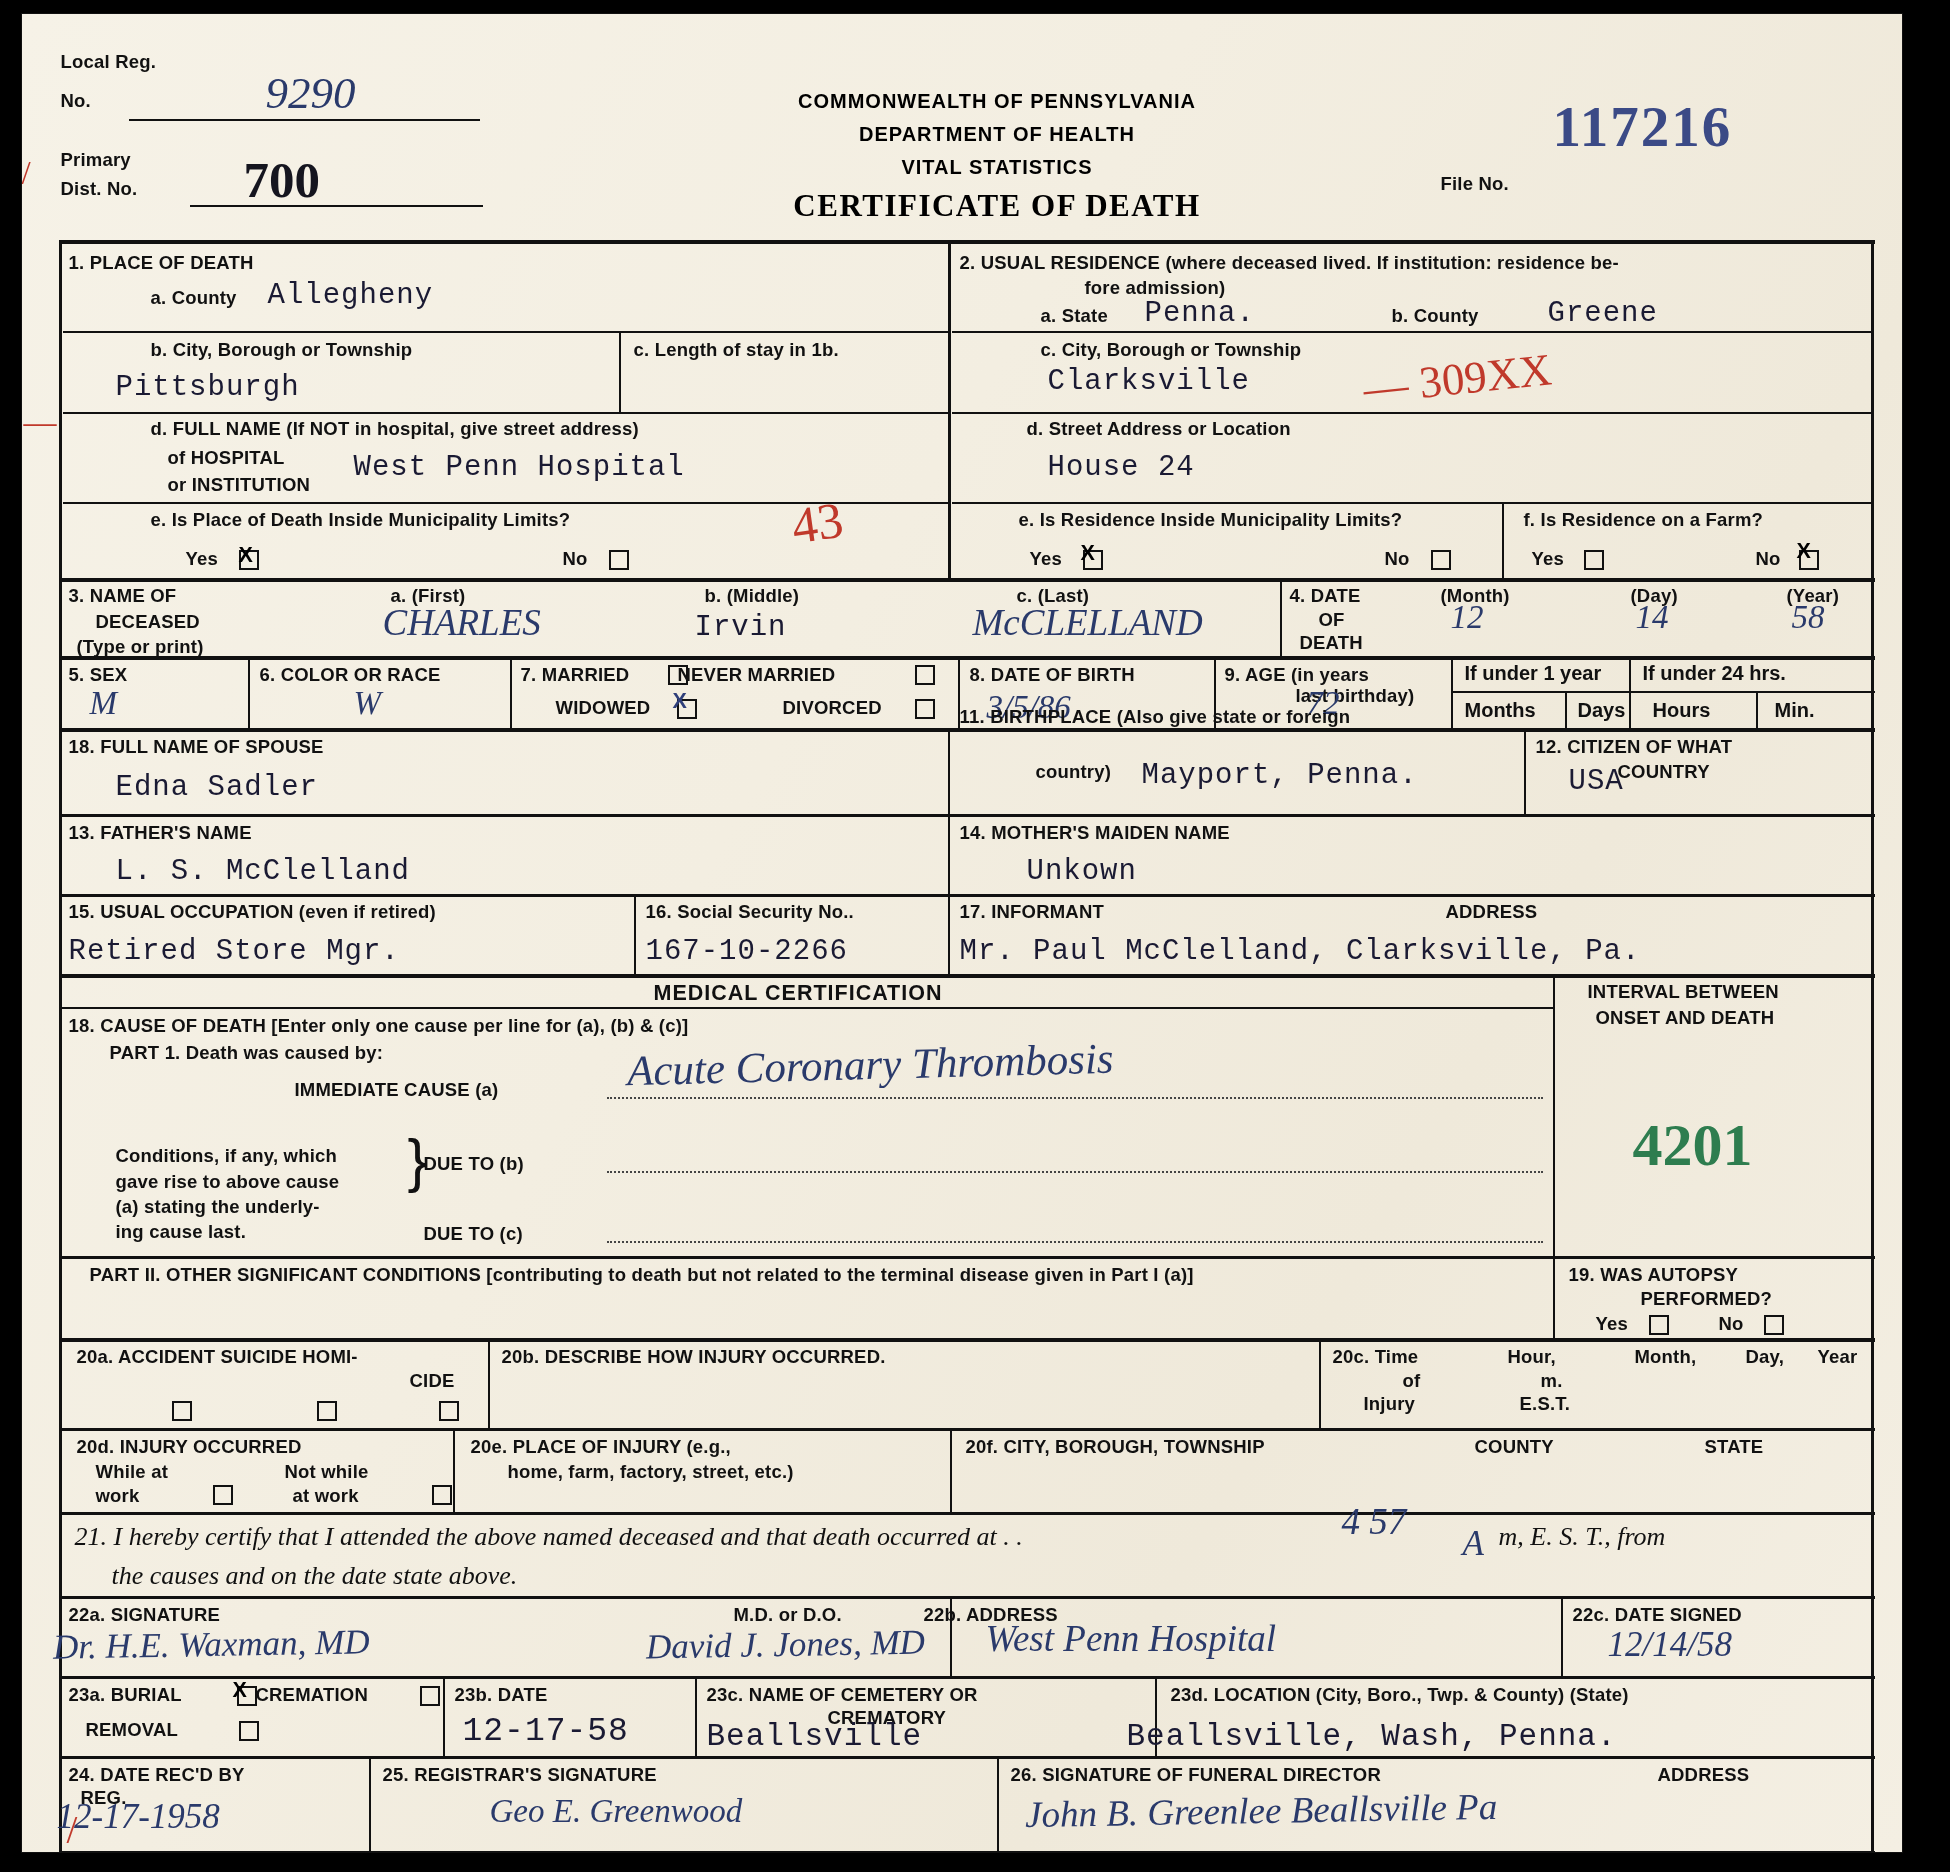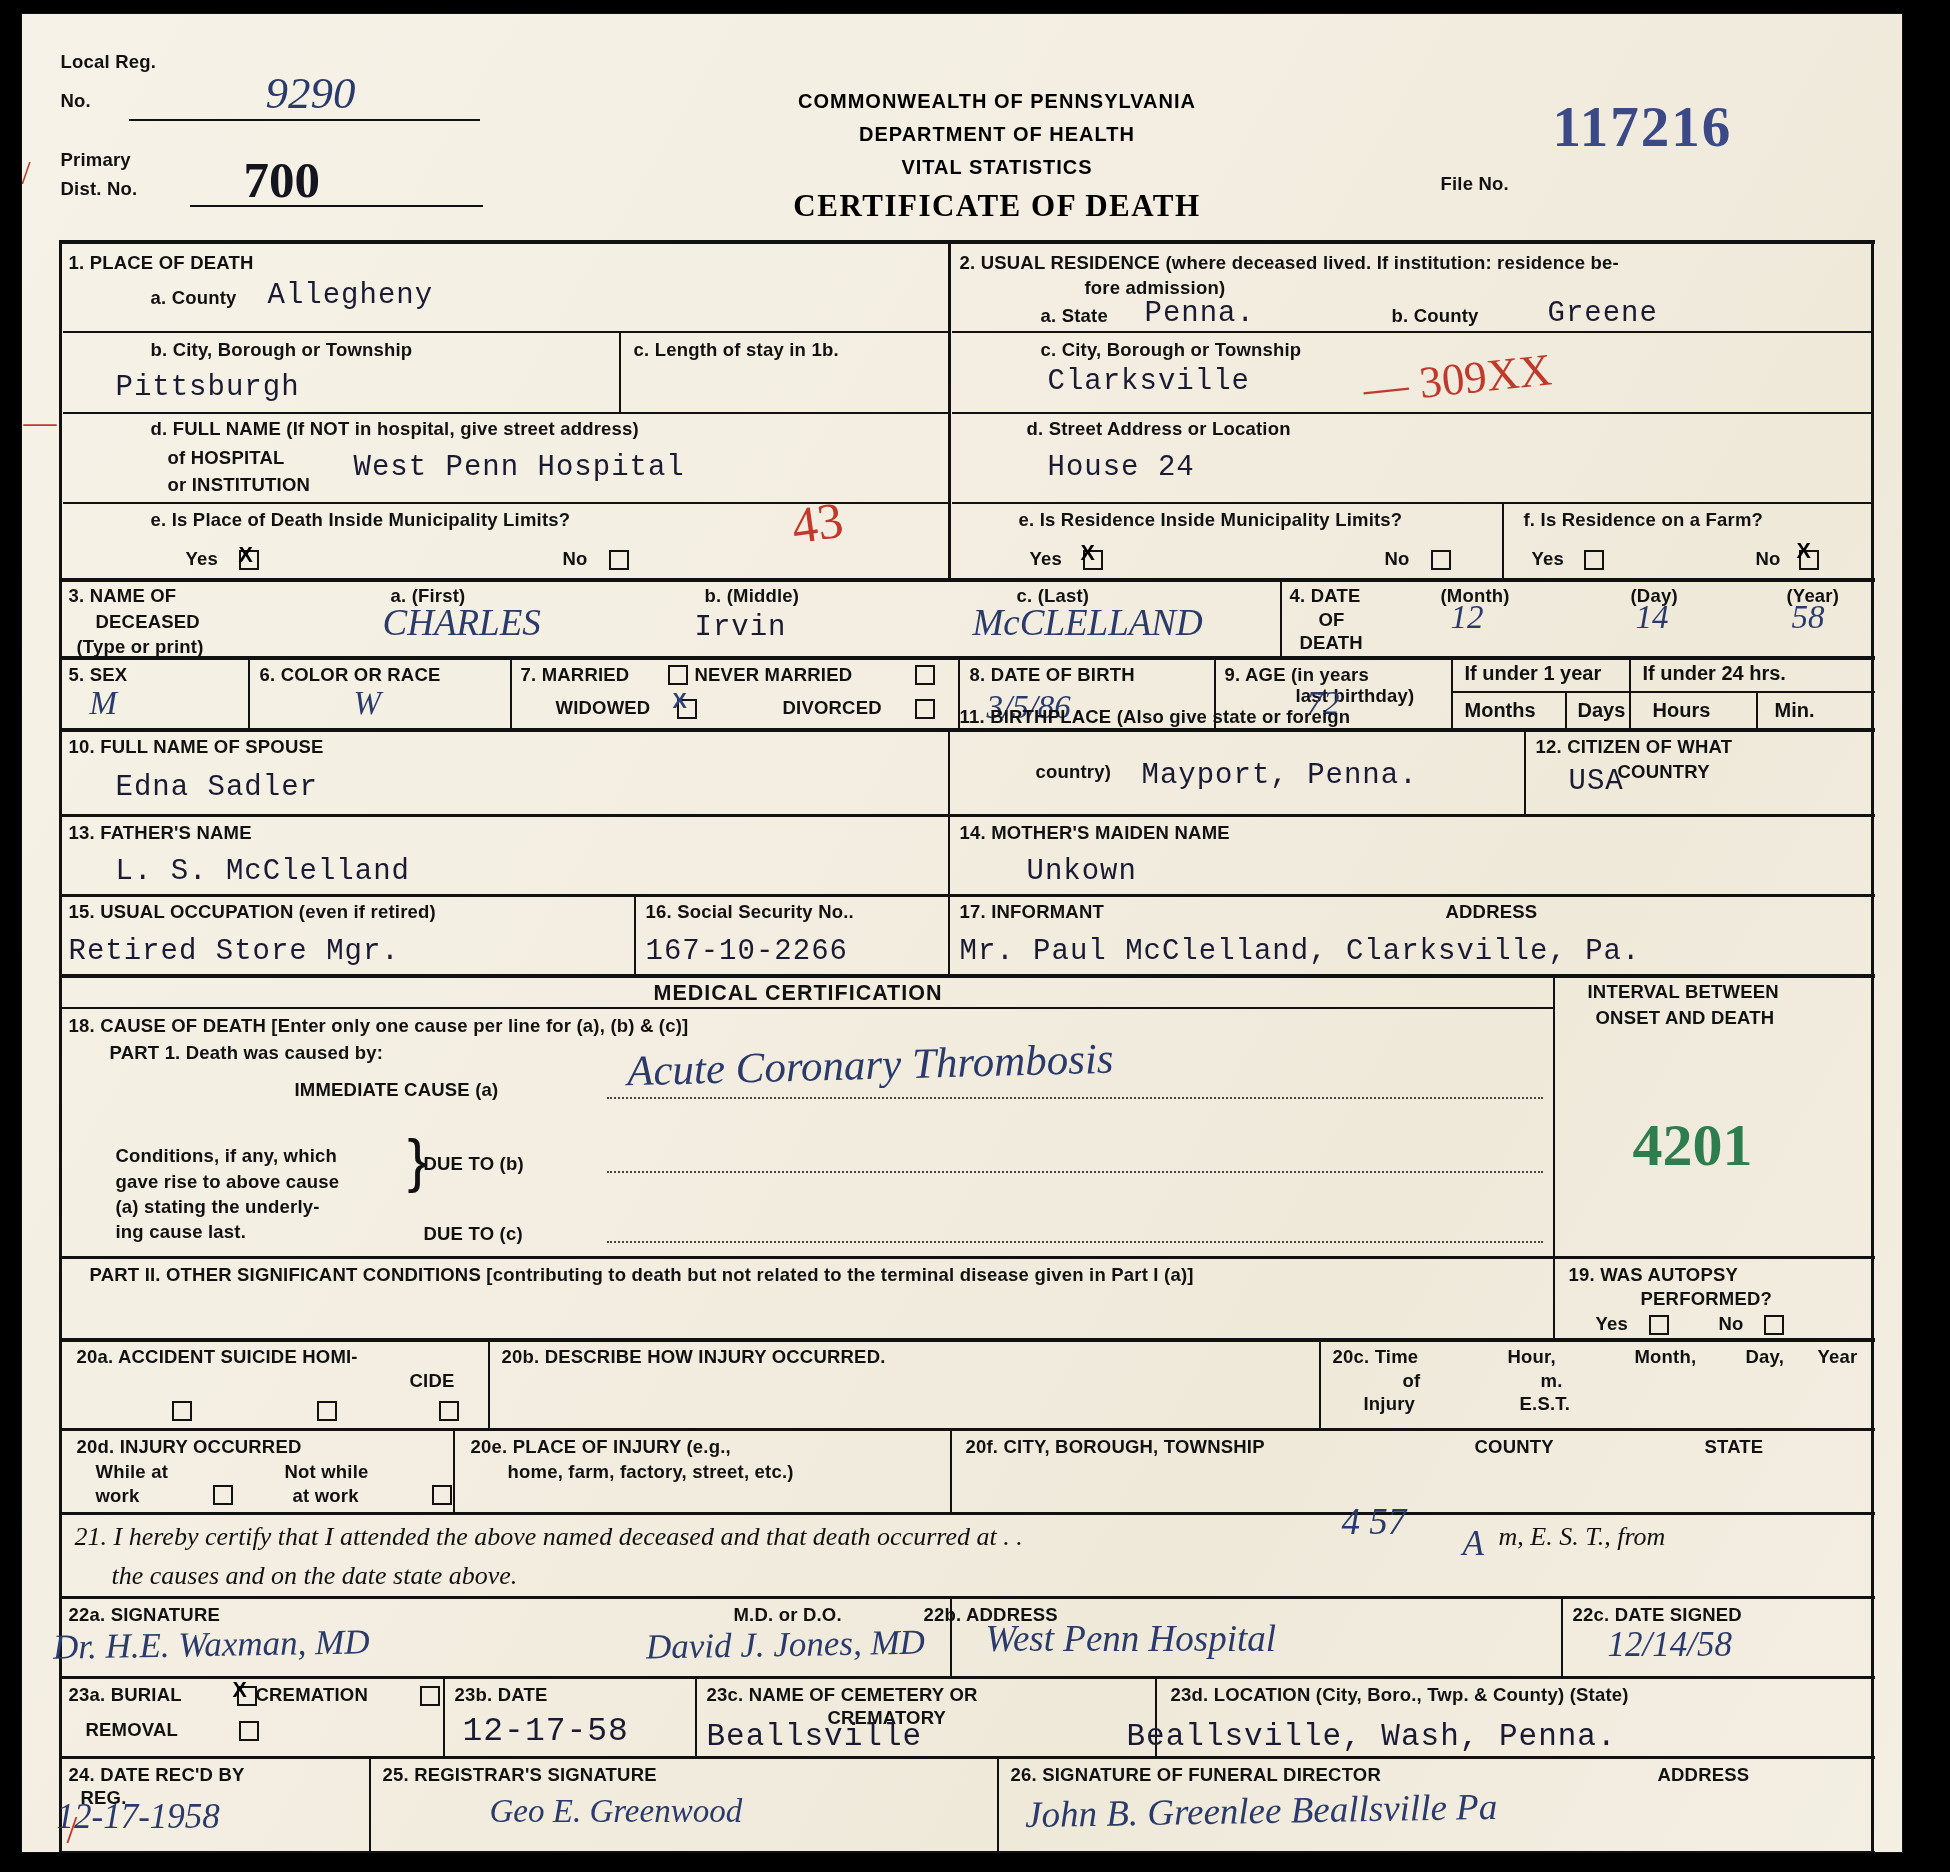--- a/index.html
+++ b/index.html
@@ -140,21 +140,21 @@
 
   <div class="hr" style="left:37px;top:642px;width:1816px;height:3.9px;"></div>
   <div class="cell lbl" style="left:47px;top:650px;">5. SEX</div>
   <div class="cell hwb" style="left:68px;top:671px;">M</div>
   <div class="vr" style="left:226px;top:642px;width:2px;height:72px;"></div>
   <div class="cell lbl" style="left:238px;top:650px;">6. COLOR OR RACE</div>
   <div class="cell hwb" style="left:332px;top:671px;">W</div>
   <div class="vr" style="left:488px;top:642px;width:2px;height:72px;"></div>
   <div class="cell lbl" style="left:499px;top:650px;">7. MARRIED</div>
   <span class="bx" style="position:absolute;left:646px;top:651px;"></span>
-  <div class="cell lbl" style="left:673px;top:650px;">NEVER MARRIED</div>
+  <div class="cell lbl" style="left:656px;top:650px;">NEVER MARRIED</div>
   <span class="bx" style="position:absolute;left:893px;top:651px;"></span>
   <div class="cell lbl" style="left:534px;top:683px;">WIDOWED</div>
   <span class="bx" style="position:absolute;left:655px;top:685px;"></span>
   <div class="cell xmark blueink" style="left:651px;top:675px;">X</div>
   <div class="cell lbl" style="left:761px;top:683px;">DIVORCED</div>
   <span class="bx" style="position:absolute;left:893px;top:685px;"></span>
 
   <div class="vr" style="left:936px;top:642px;width:2px;height:72px;"></div>
   <div class="cell lbl" style="left:948px;top:650px;">8. DATE OF BIRTH</div>
   <div class="cell hwb" style="left:965px;top:675px;">3/5/86</div>
@@ -169,21 +169,21 @@
   <div class="cell lbl-sm" style="left:1621px;top:648px;">If under 24 hrs.</div>
   <div class="hr" style="left:1429px;top:677px;width:424px;height:2px;"></div>
   <div class="cell lbl-sm" style="left:1443px;top:685px;">Months</div>
   <div class="vr" style="left:1543px;top:677px;width:2px;height:37px;"></div>
   <div class="cell lbl-sm" style="left:1556px;top:685px;">Days</div>
   <div class="cell lbl-sm" style="left:1631px;top:685px;text-align:center;">Hours</div>
   <div class="vr" style="left:1734px;top:677px;width:2px;height:37px;"></div>
   <div class="cell lbl-sm" style="left:1753px;top:685px;">Min.</div>
 
   <div class="hr" style="left:37px;top:714px;width:1816px;height:3.9px;"></div>
-  <div class="cell lbl" style="left:47px;top:722px;">10. FULL NAME OF SPOUSE</div>
+  <div class="cell lbl" style="left:47px;top:722px;">18. FULL NAME OF SPOUSE</div>
   <div class="cell hw" style="left:94px;top:757px;">Edna Sadler</div>
   <div class="vr" style="left:926px;top:714px;width:2.9px;height:86px;"></div>
   <div class="cell lbl" style="left:938px;top:692px;">11. BIRTHPLACE (Also give state or foreign</div>
   <div class="cell lbl" style="left:1014px;top:747px;">country)</div>
   <div class="cell hw" style="left:1120px;top:745px;">Mayport, Penna.</div>
   <div class="vr" style="left:1502px;top:714px;width:2px;height:86px;"></div>
   <div class="cell lbl" style="left:1514px;top:722px;">12. CITIZEN OF   WHAT</div>
   <div class="cell lbl" style="left:1596px;top:747px;">COUNTRY</div>
   <div class="cell hw" style="left:1547px;top:751px;">USA</div>
 

